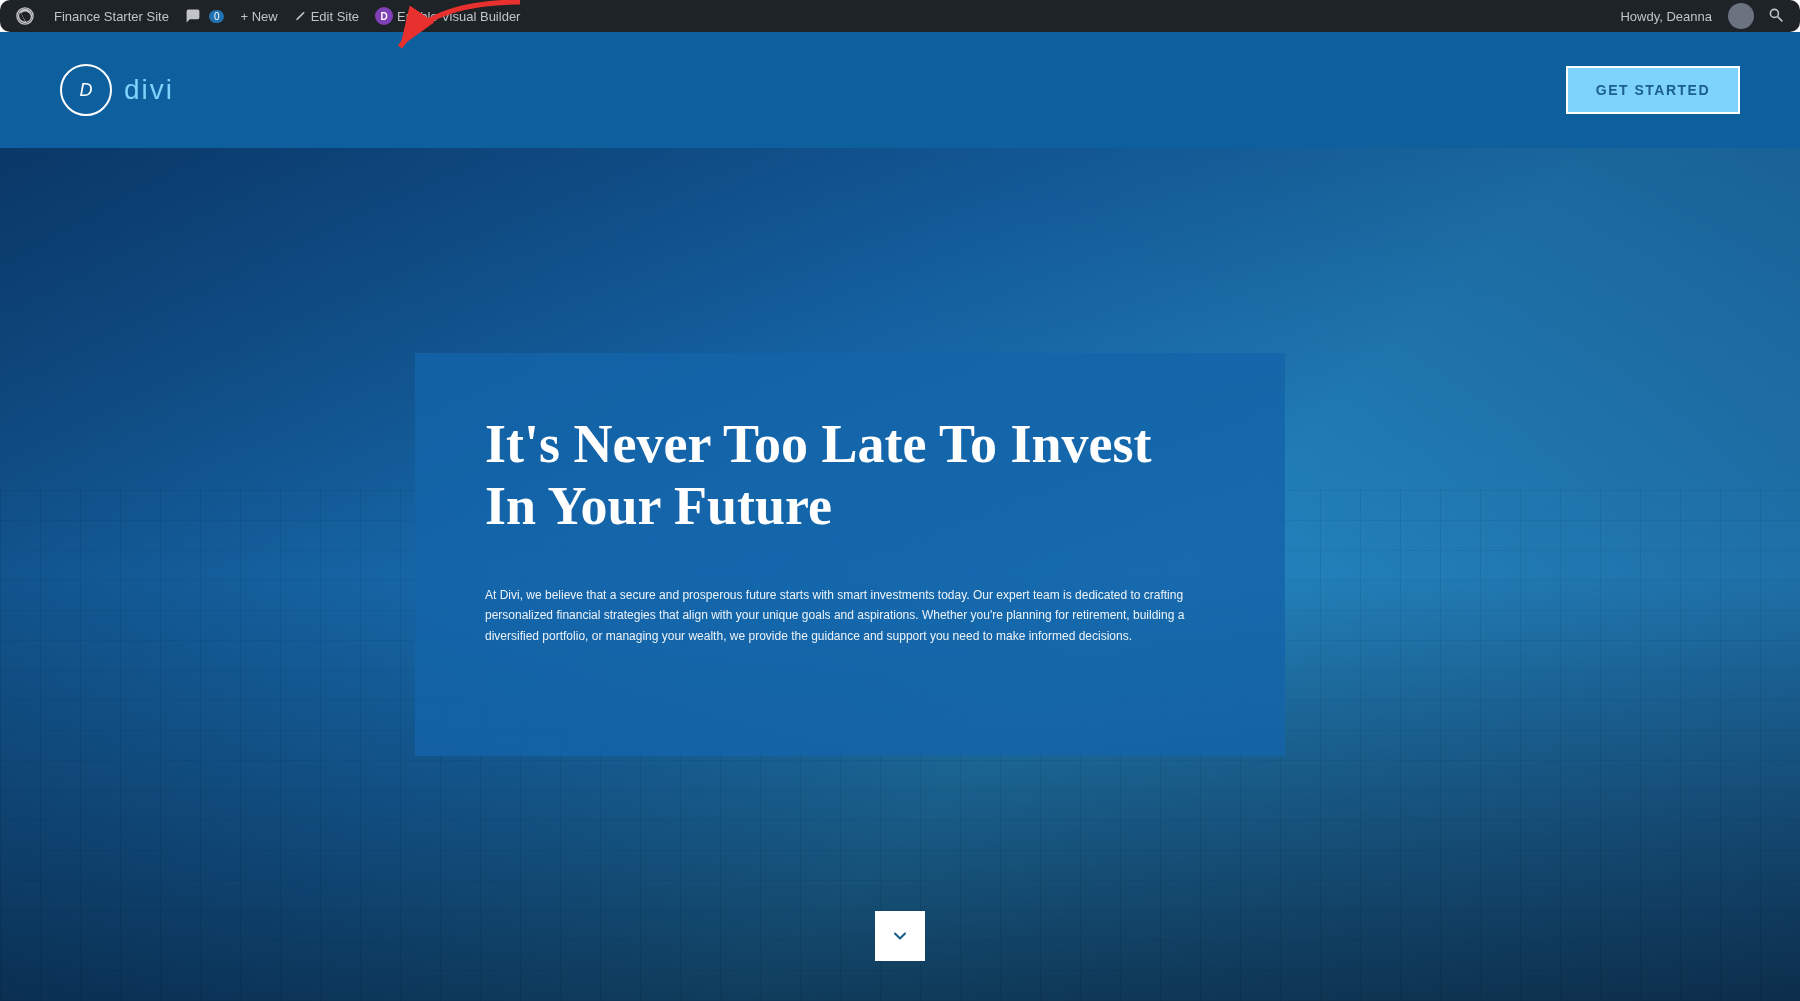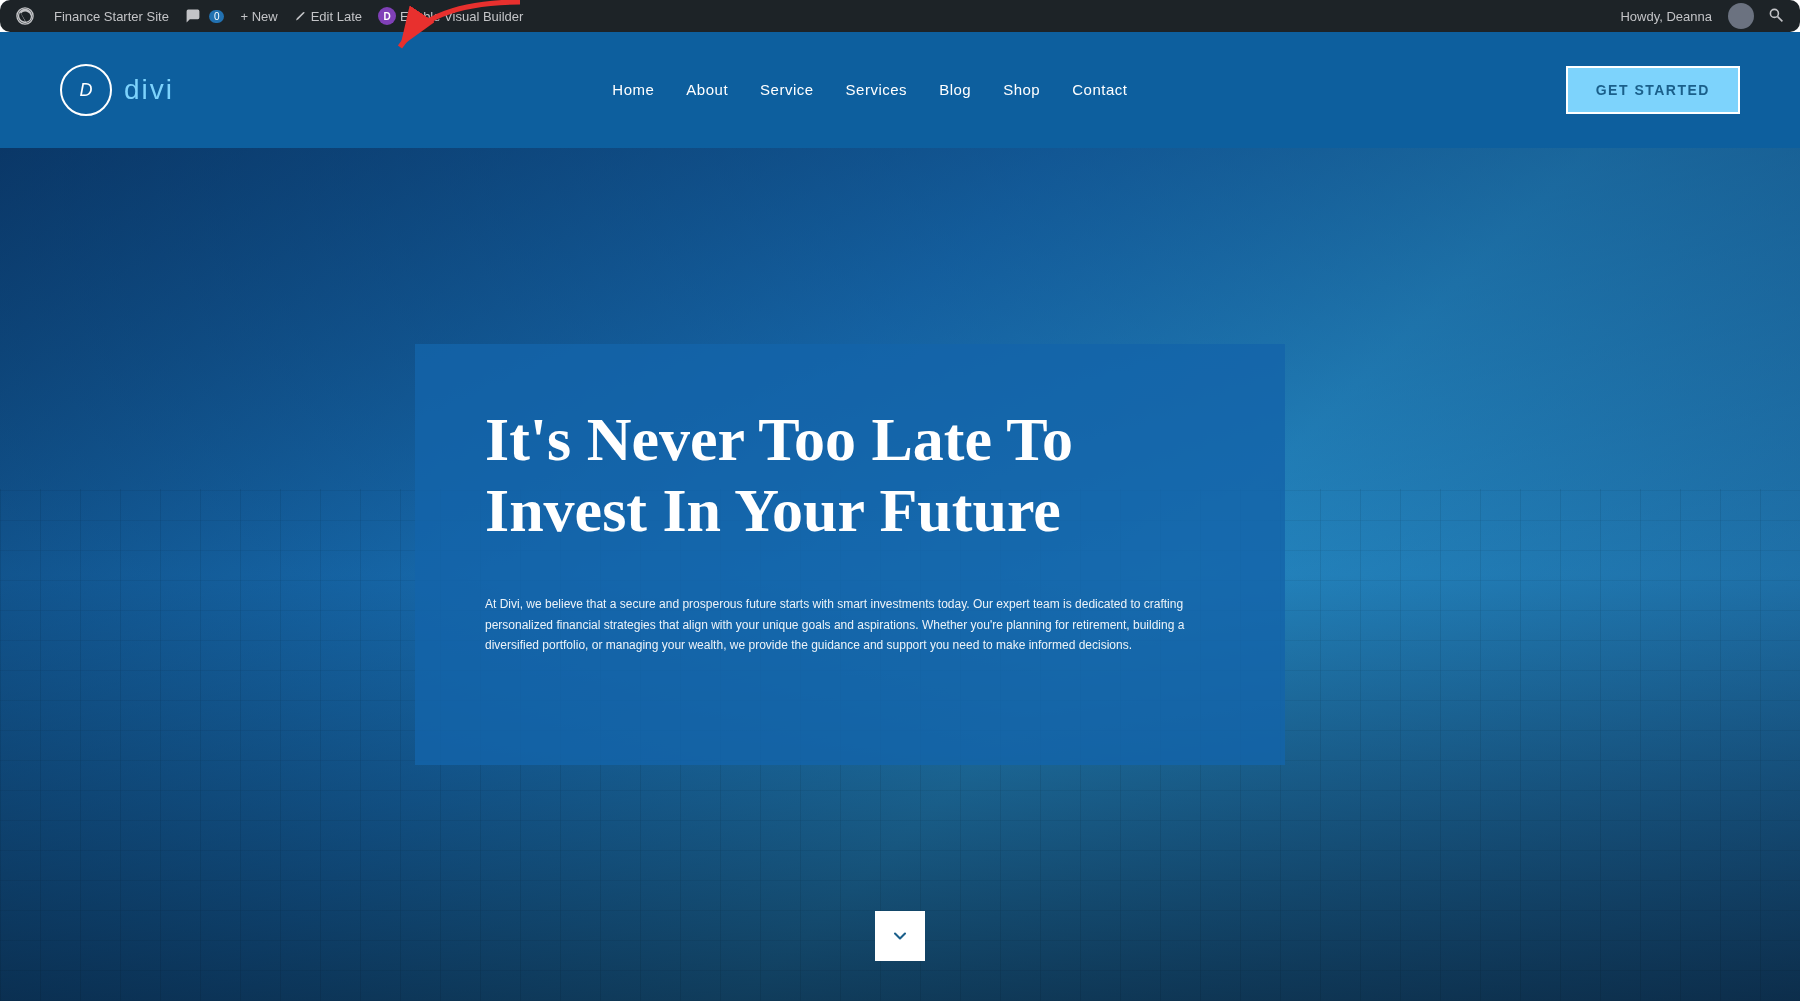--- a/index.html
+++ b/index.html
@@ -166,21 +166,21 @@
       z-index: 10;
       background: rgba(20, 100, 170, 0.82);
       max-width: 870px;
       width: 90%;
       padding: 60px 70px 70px 70px;
       margin-left: -100px;
       margin-top: -40px;
     }
     .hero-title {
       color: white;
-      font-size: 62px;
+      font-size: 54px;
       font-weight: 700;
       line-height: 1.15;
       margin-bottom: 48px;
       font-family: Georgia, 'Times New Roman', serif;
     }
     .hero-desc {
       color: rgba(255,255,255,0.92);
       font-size: 12px;
       line-height: 1.7;
       margin-bottom: 40px;
@@ -243,21 +243,21 @@
     </svg>
     <span class="comment-count">0</span>
   </div>
   <div class="admin-bar-item">
     <span>+ New</span>
   </div>
   <div class="admin-bar-item">
     <svg width="13" height="13" viewBox="0 0 20 20" fill="#c3c4c7" style="margin-right:4px">
       <path d="M14.7 3.3a1 1 0 011.4 1.4l-9.9 9.9L3 16l1.4-3.2 9.9-9.9z"></path>
     </svg>
-    <span>Edit Late</span>
+    <span>Edit Site</span>
   </div>
   <div class="admin-bar-item">
     <span class="divi-icon">D</span>
     <span>Enable Visual Builder</span>
   </div>
 
   <div class="arrow-container">
     <svg width="180" height="70" viewBox="0 0 180 70">
       <defs>
         <marker id="arrowhead" markerWidth="8" markerHeight="6" refX="8" refY="3" orient="auto">
@@ -281,29 +281,20 @@
 </div>
 
 <div id="site-header">
   <div class="logo-wrap">
     <div class="divi-logo-circle">
       <span>D</span>
     </div>
     <span class="divi-logo-text">divi</span>
   </div>
 
-  <nav class="main-nav">
-    <a class="nav-item">Home</a>
-    <a class="nav-item">About</a>
-    <a class="nav-item">Service</a>
-    <a class="nav-item">Services</a>
-    <a class="nav-item">Blog</a>
-    <a class="nav-item">Shop</a>
-    <a class="nav-item">Contact</a>
-  </nav>
 
   <button class="get-started-btn">GET STARTED</button>
 </div>
 
 <div id="hero">
   <div class="hero-bg"></div>
   <div class="building-pattern"></div>
 
   <div class="hero-card">
     <h1 class="hero-title">It's Never Too Late To Invest In Your Future</h1>

